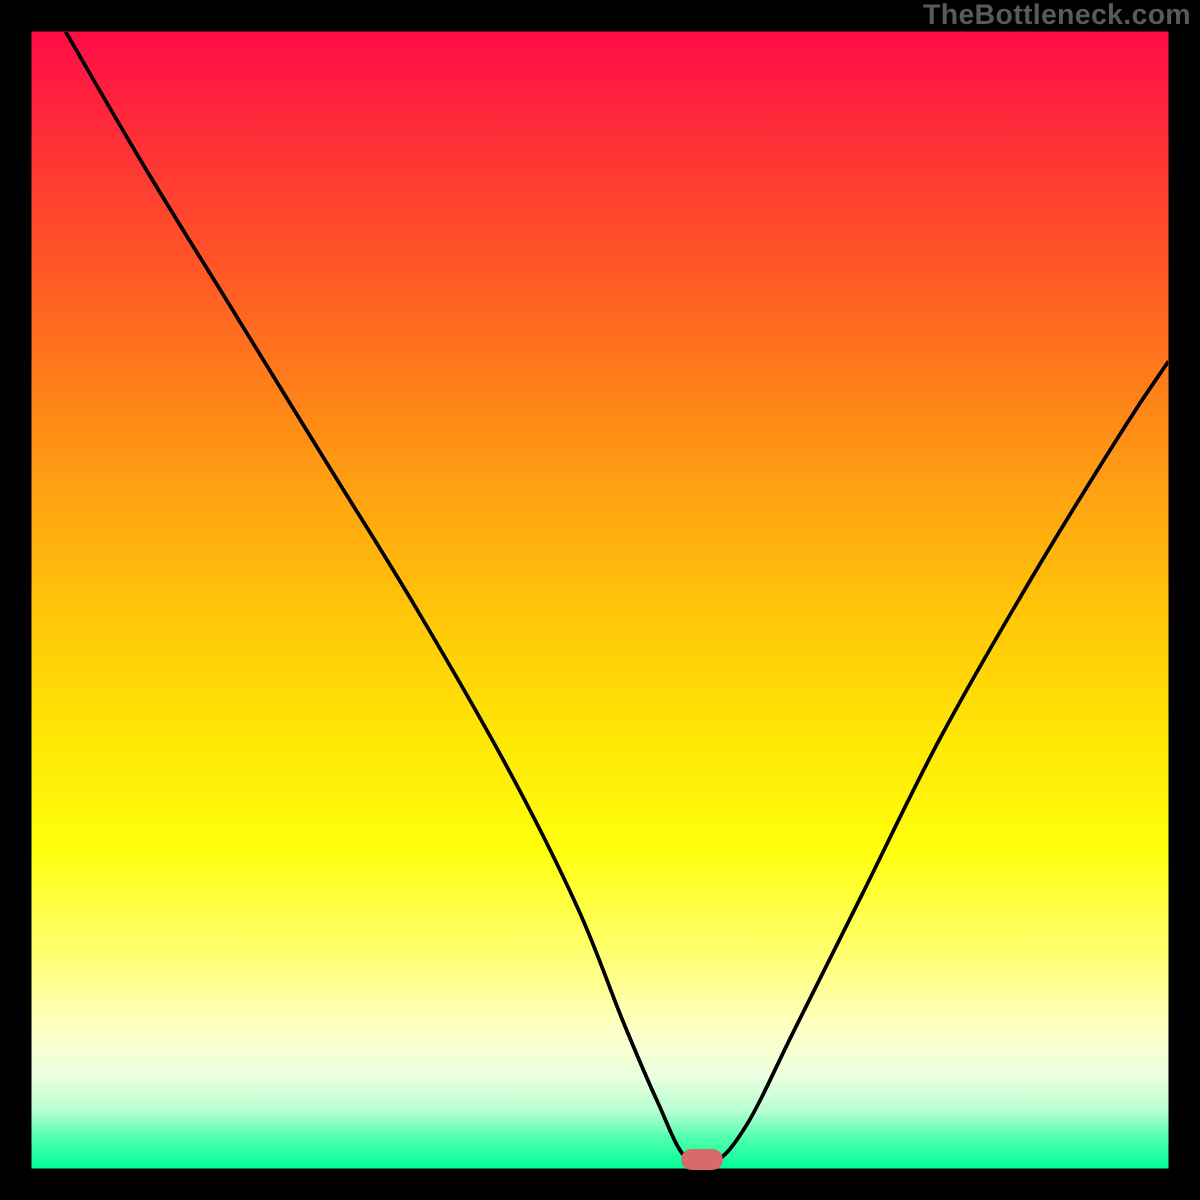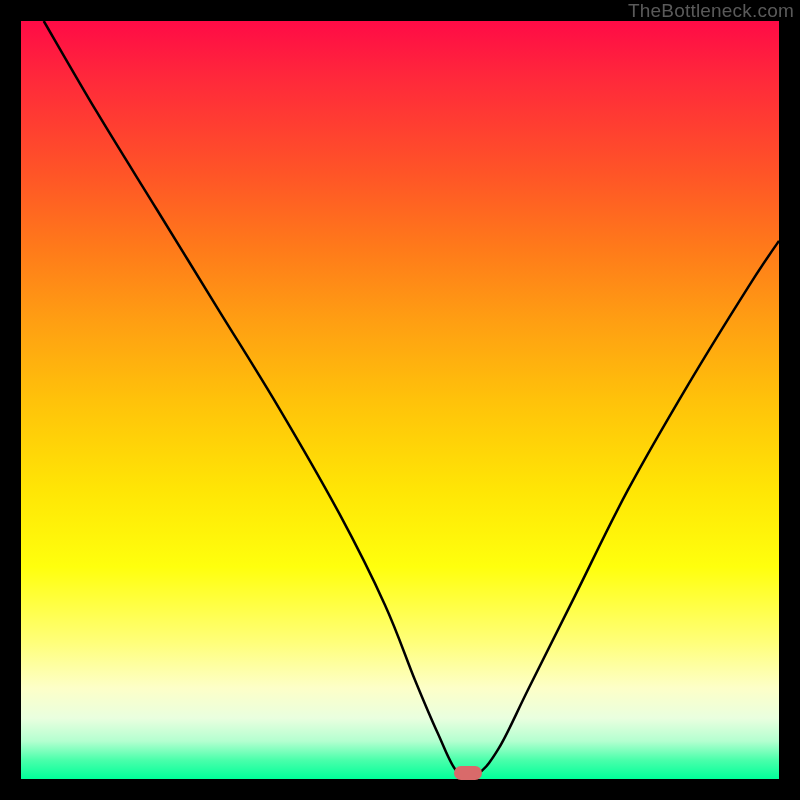--- a/index.html
+++ b/index.html
@@ -2,20 +2,21 @@
 <html><head>
 <meta charset="utf-8">
 <style>
   * { margin: 0; padding: 0; box-sizing: border-box; }
   html, body { width: 800px; height: 800px; overflow: hidden; background: #fff; }
   .chart-container {
     position: relative;
     width: 800px;
     height: 800px;
     background: #000;
+    font-weight: bold;
   }
   .plot-area {
     position: absolute;
     left: 21px;
     top: 21px;
     width: 758px;
     height: 758px;
     background: linear-gradient(to bottom,
       #ff0b46 0%,
       #ff2a3a 8%,

